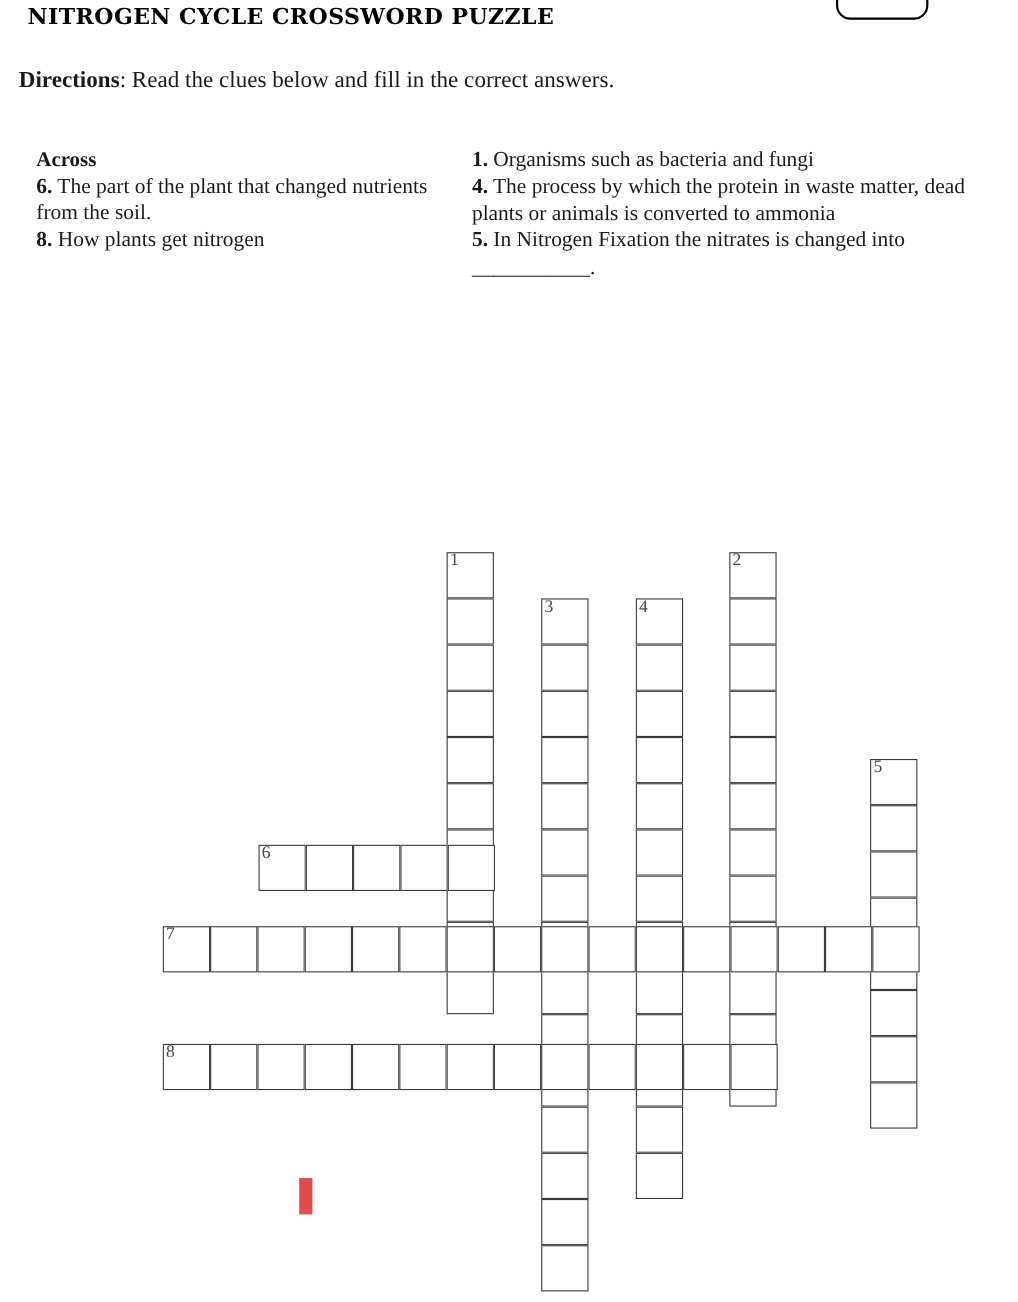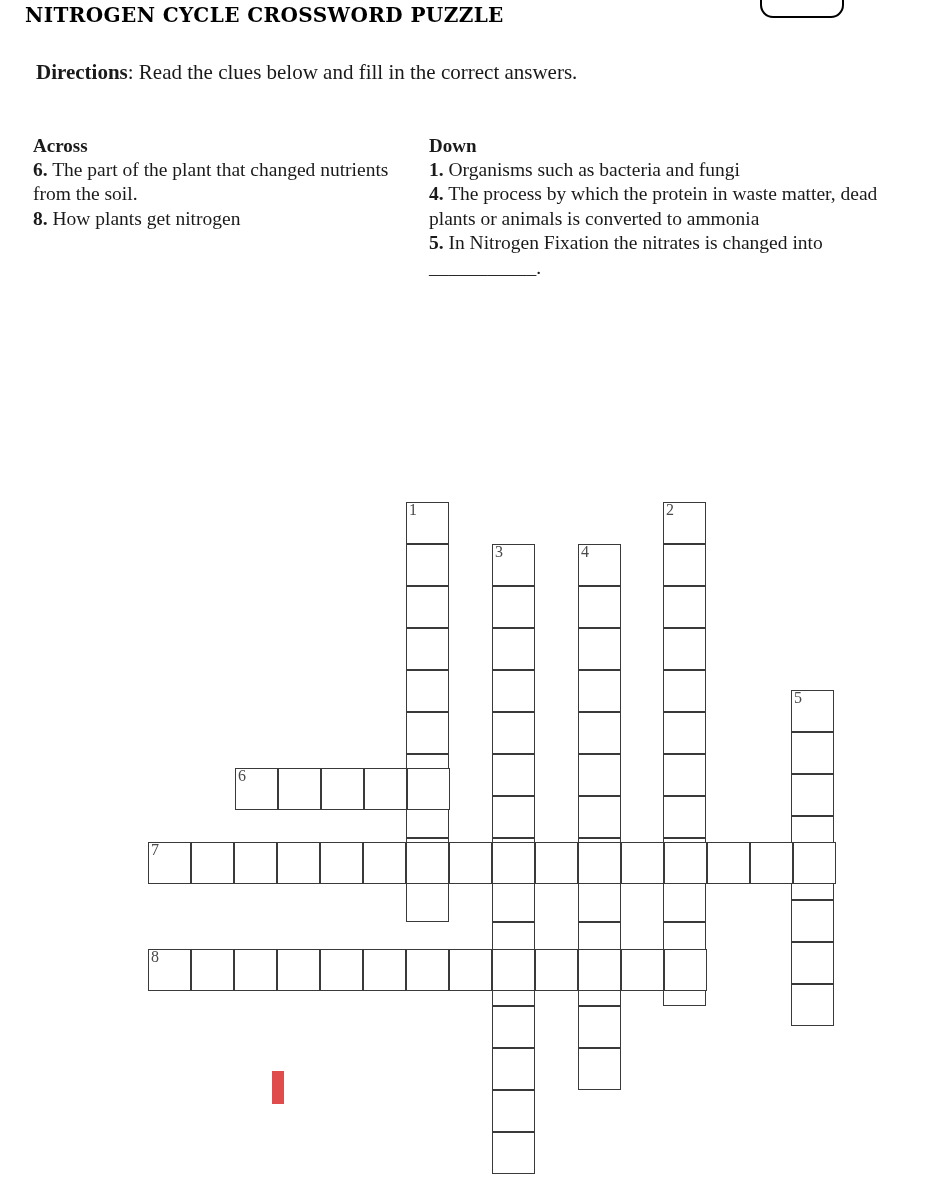--- a/index.html
+++ b/index.html
@@ -35,21 +35,21 @@
     width: 84px;
     height: 52px;
     border: 2.5px solid #000;
     border-radius: 13px;
     background: #fff;
     box-sizing: border-box;
   }
 
   #directions-line {
     position: absolute;
-    left: 36px;
+    left: 17px;
     top: 60px;
     font-size: 21px;
     white-space: nowrap;
   }
   #directions-line .lbl {
     font-weight: bold;
   }
 
   
   .clue-col {
@@ -122,21 +122,20 @@
     <span class="num">6.</span>
     <span>The part of the plant that changed nutrients from the soil.</span>
   </div>
   <div class="clue-item">
     <span class="num">8.</span>
     <span>How plants get nitrogen</span>
   </div>
 </div>
 
 <div class="clue-col" id="down-col">
-  <div class="clue-heading">Down</div>
   <div class="clue-item">
     <span class="num">1.</span>
     <span>Organisms such as bacteria and fungi</span>
   </div>
   <div class="clue-item">
     <span class="num">4.</span>
     <span>The process by which the protein in waste matter, dead plants or animals is converted to ammonia</span>
   </div>
   <div class="clue-item">
     <span class="num">5.</span>

